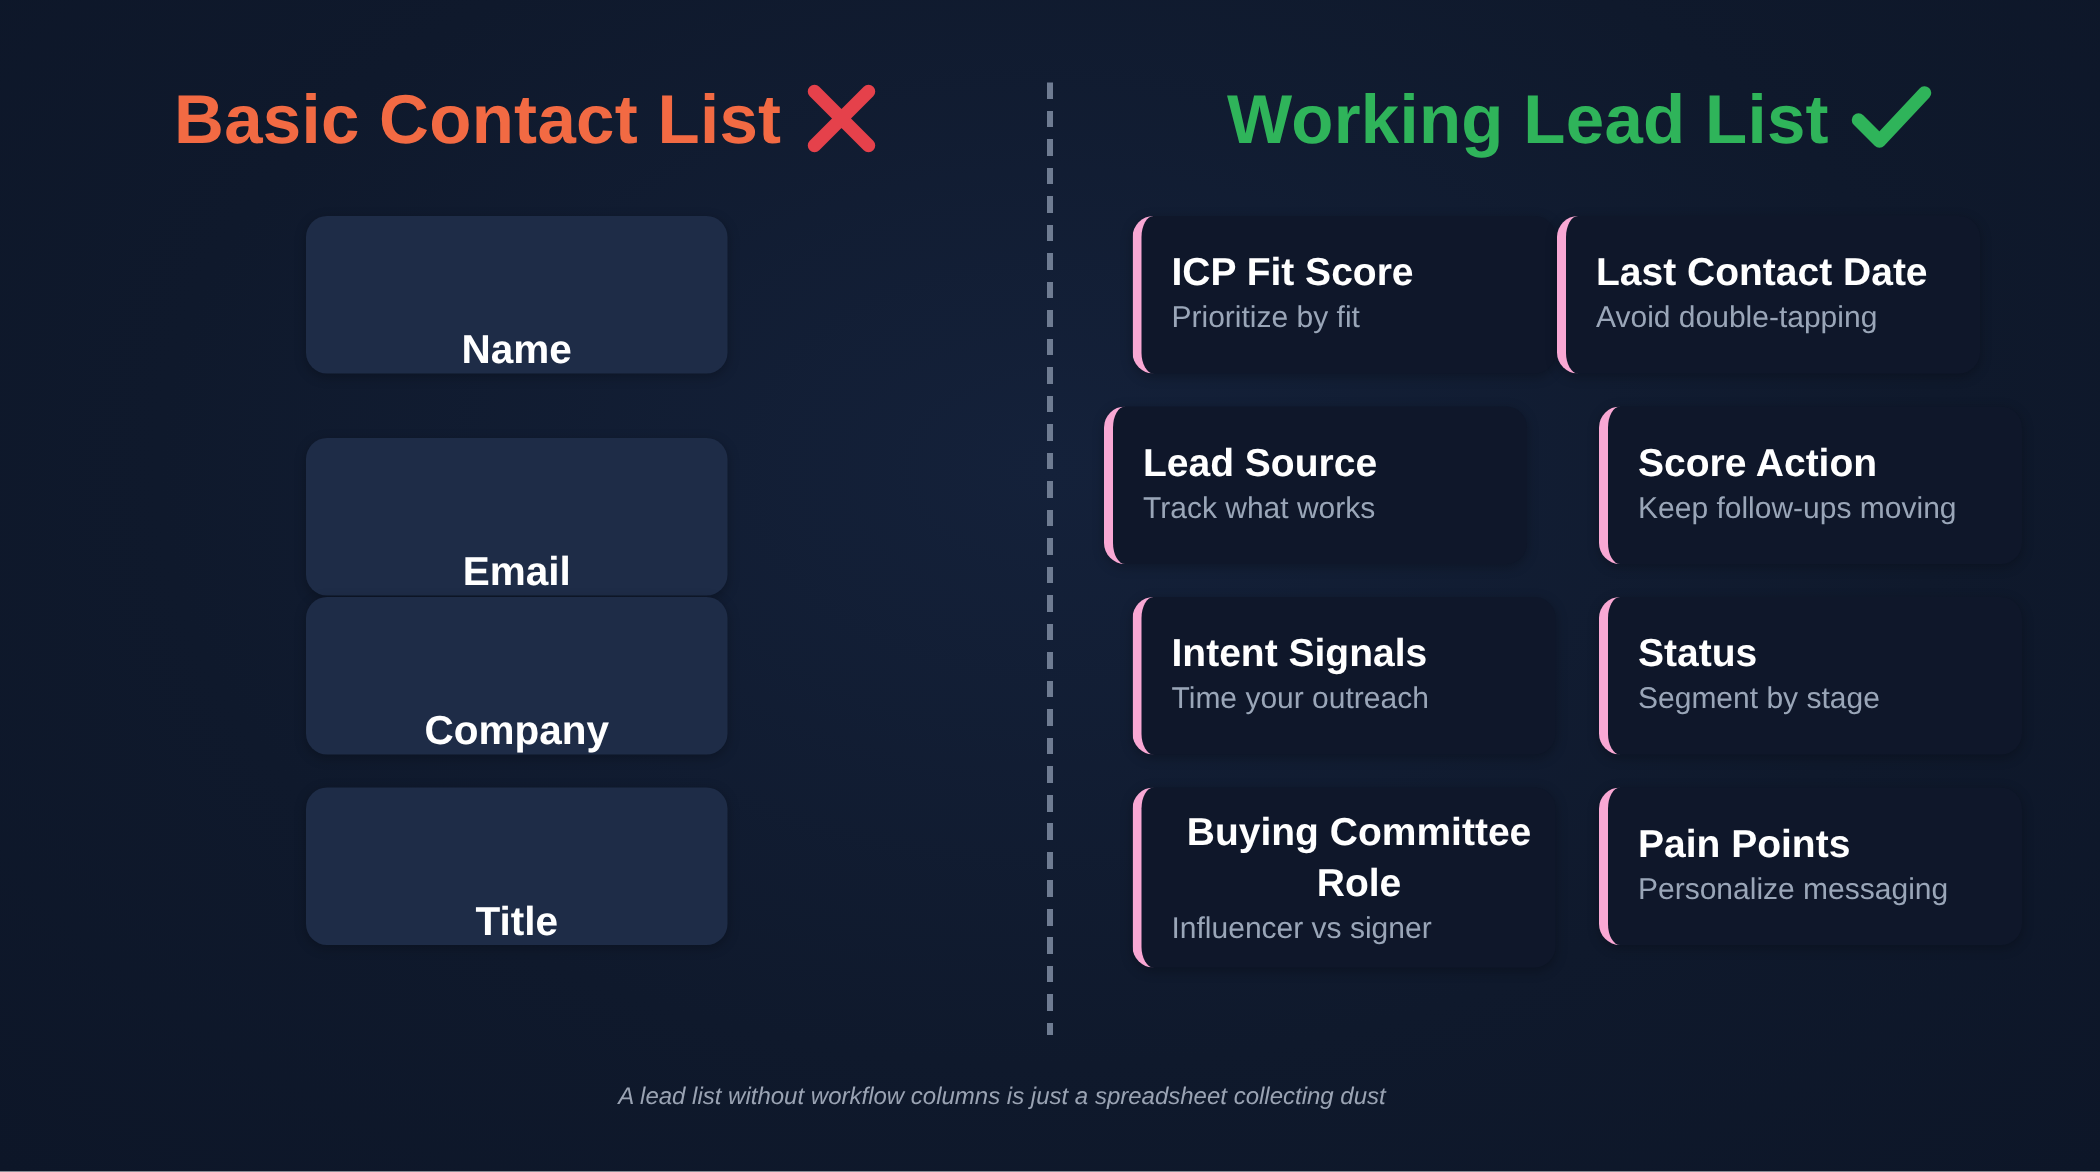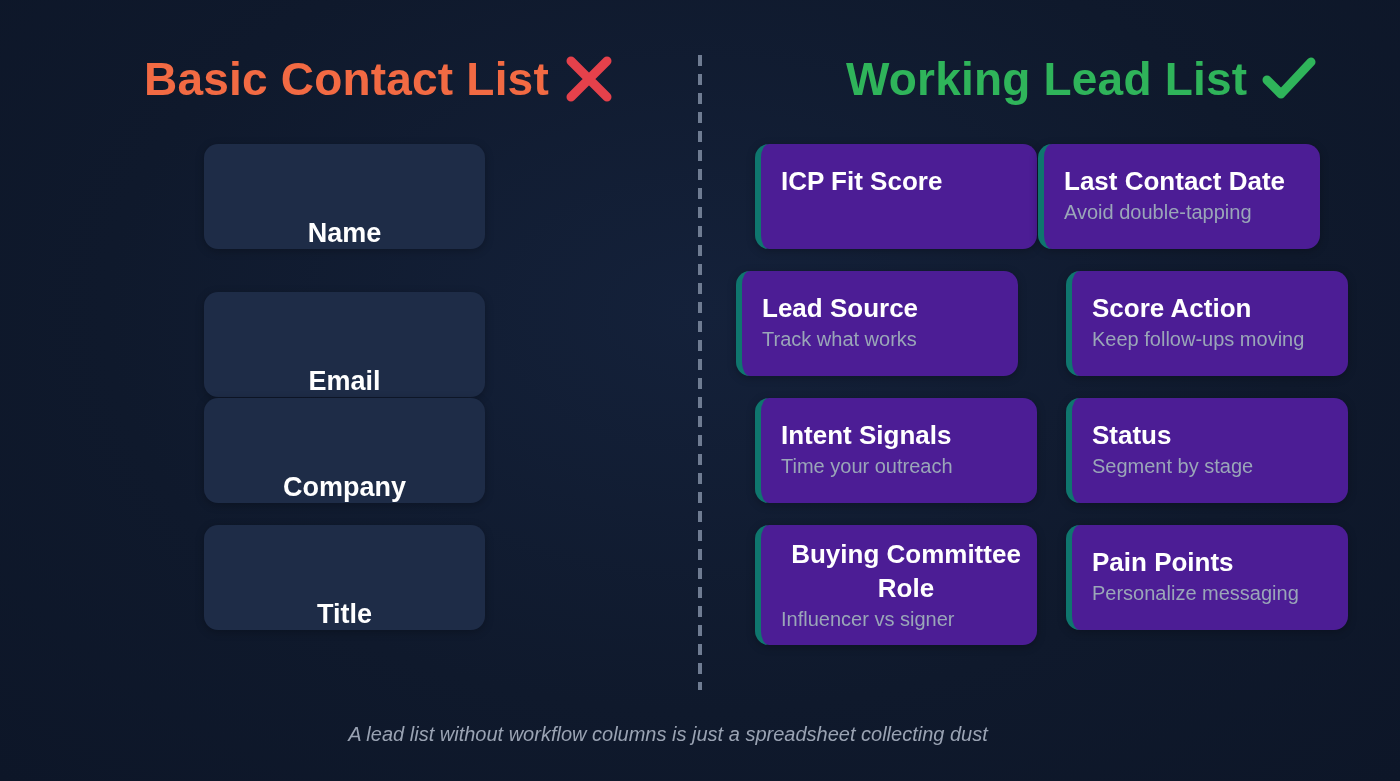--- a/index.html
+++ b/index.html
@@ -12,21 +12,20 @@
     }
     .title {
       position: absolute;
       top: 52px;
       font-size: 46px;
       font-weight: bold;
       letter-spacing: 0.2px;
       display: flex;
       align-items: center;
       white-space: nowrap;
-      margin-left: 28px;
     }
     .title-left { left: 116px; color: #f26a43; }
     .title-right { left: 818px; color: #2fb45a; }
     .title .icon { margin-left: 14px; display: inline-flex; }
     .divider {
       position: absolute;
       left: 698px;
       top: 55px;
       width: 4px;
       height: 635px;
@@ -43,23 +42,23 @@
       align-items: flex-end;
       justify-content: center;
       color: #ffffff;
       font-size: 27px;
       font-weight: bold;
       box-shadow: 0 2px 8px rgba(0,0,0,0.25);
     }
     .lead-card {
       position: absolute;
       width: 282px;
-      background: #4c1d95;
+      background: #0f172a;
       border-radius: 14px;
-      border-left: 6px solid #0f766e;
+      border-left: 6px solid #f9a8d4;
       padding: 20px 14px 0 20px;
       box-shadow: 0 2px 8px rgba(0,0,0,0.25);
     }
     .lead-card .card-title {
       color: #ffffff;
       font-size: 26px;
       font-weight: bold;
       line-height: 34px;
     }
     .lead-card .card-sub {
@@ -68,21 +67,21 @@
       line-height: 28px;
     }
     .caption {
       position: absolute;
       top: 723px;
       left: 0;
       width: 1336px;
       text-align: center;
       font-style: italic;
       color: #9aa3b3;
-      font-size: 20px;
+      font-size: 16px;
     }
   </style>
 </head>
 <body>
 
 <div class="title title-left">
   <span>Basic Contact List</span>
   <span class="icon">
     <svg width="52" height="52" viewBox="0 0 52 52">
       <path d="M8 8 L44 44 M44 8 L8 44" stroke="#e5414b" stroke-width="9" stroke-linecap="round"></path>
@@ -109,20 +108,21 @@
 </div>
 <div class="basic-card" style="top:398px;">
   <span>Company</span>
 </div>
 <div class="basic-card" style="top:525px;">
   <span>Title</span>
 </div>
 
 <div class="lead-card" style="left:755px; top:144px; height:105px;">
   <div class="card-title">ICP Fit Score</div>
+  <div class="card-sub">Prioritize by fit</div>
 </div>
 <div class="lead-card" style="left:1038px; top:144px; height:105px;">
   <div class="card-title">Last Contact Date</div>
   <div class="card-sub">Avoid double-tapping</div>
 </div>
 
 <div class="lead-card" style="left:736px; top:271px; height:105px;">
   <div class="card-title">Lead Source</div>
   <div class="card-sub">Track what works</div>
 </div>

